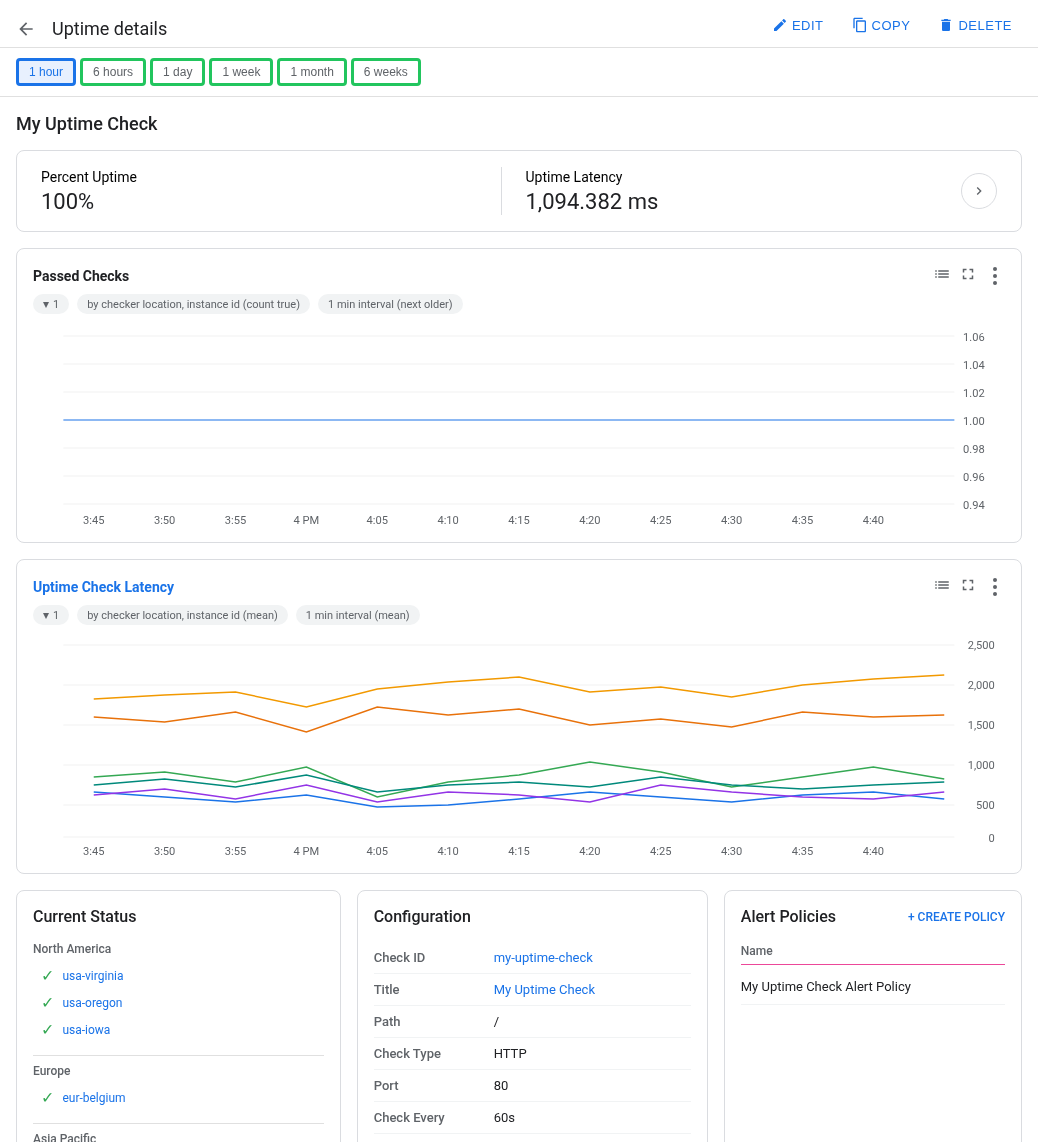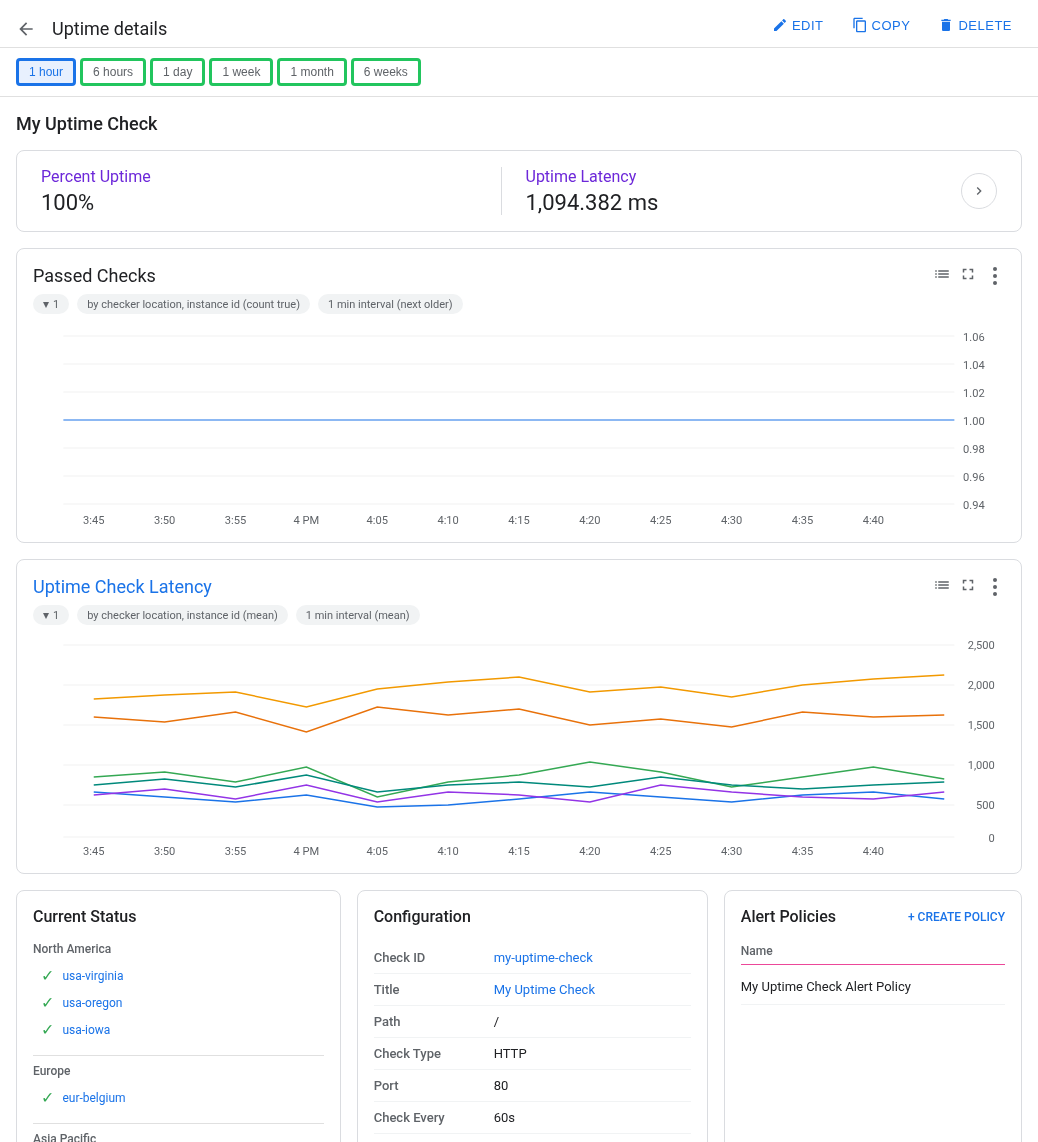--- a/index.html
+++ b/index.html
@@ -87,22 +87,22 @@
       border-radius: 8px;
       padding: 16px 24px;
       margin-bottom: 16px;
       display: flex;
       align-items: center;
     }
     .stat-block {
       flex: 1;
     }
     .stat-label {
-      font-size: 16px;
-      color: #6d28d9;
+      font-size: 14px;
+      color: #000000;
       margin-bottom: 4px;
     }
     .stat-value {
       font-size: 22px;
       font-weight: 400;
       color: #202124;
     }
     .stat-divider {
       width: 1px;
       height: 48px;
@@ -128,22 +128,22 @@
       border-radius: 8px;
       padding: 16px;
       margin-bottom: 16px;
     }
     .chart-header {
       display: flex;
       align-items: center;
       margin-bottom: 8px;
     }
     .chart-title {
-      font-size: 18px;
-      font-weight: 400;
+      font-size: 14px;
+      font-weight: 700;
       color: #202124;
       flex: 1;
     }
     .chart-title.blue { color: #1a73e8; }
     .chart-actions {
       display: flex;
       gap: 8px;
       align-items: center;
     }
     .chart-filters {

